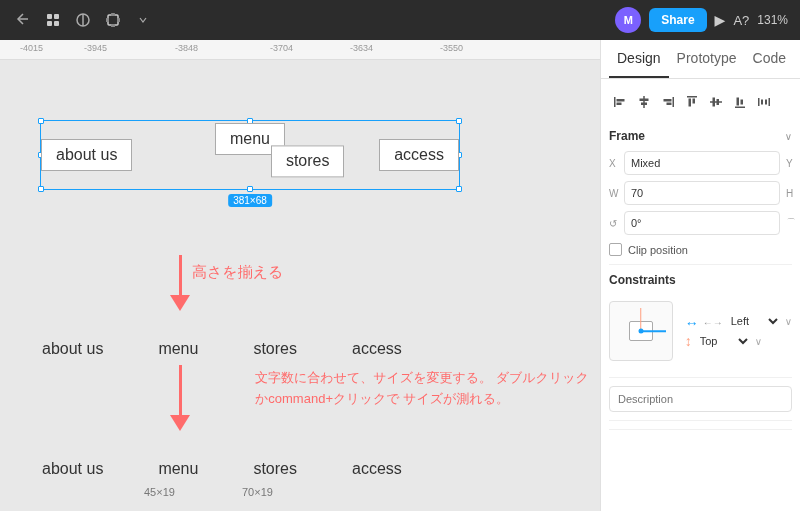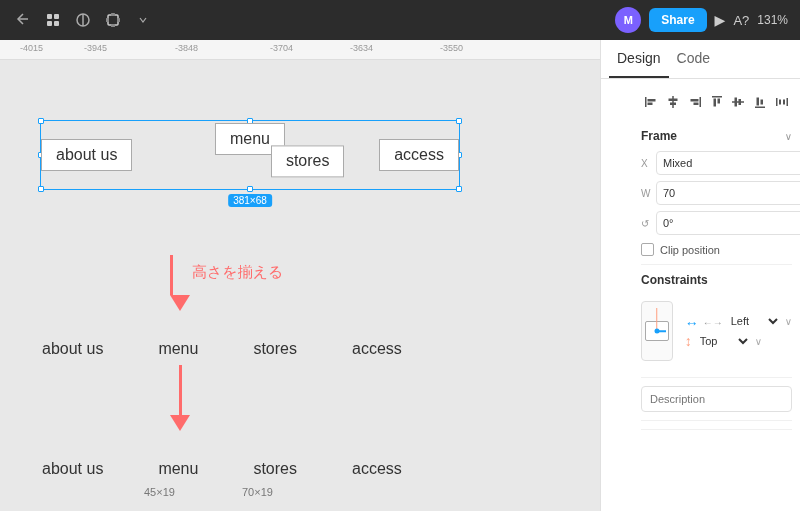--- a/index.html
+++ b/index.html
@@ -156,21 +156,20 @@
     .panel-tab.active {
       color: #333;
       border-bottom: 2px solid #333;
       font-weight: 500;
     }
 
     .panel-body {
       padding: 8px;
       overflow-y: auto;
       flex: 1;
-      margin-left: 32px;
     }
 
     
     .align-row {
       display: flex;
       align-items: center;
       gap: 2px;
       margin-bottom: 12px;
       padding: 4px 0;
     }
@@ -437,33 +436,38 @@
           </div>
 
           <div style="position:absolute; right:0; top:50%; transform:translateY(-50%);">
             <div class="nav-item">access</div>
           </div>
 
           <div class="size-label">381×68</div>
         </div>
       </div>
 
-      <div style="position:absolute; top:195px; left:170px; display:flex; flex-direction:column; align-items:flex-start;">
+      <div style="position:absolute; top:195px; left:170px; display:flex; flex-direction:column; align-items:center;">
         <div class="arrow-line"></div>
         <div class="arrow-head"></div>
         <div style="position:absolute; left:22px; top:8px; font-size:15px; color:#ff6b6b; font-weight:500; white-space:nowrap;">高さを揃える</div>
       </div>
 
       <div style="position:absolute; top:280px; left:42px; display:flex; gap:55px; align-items:center;">
         <span style="font-size:16px; color:#333;">about us</span>
         <span style="font-size:16px; color:#333;">menu</span>
         <span style="font-size:16px; color:#333;">stores</span>
         <span style="font-size:16px; color:#333;">access</span>
       </div>
 
+      <div style="position:absolute; top:308px; left:255px; font-size:13px; color:#ff6b6b; line-height:1.6;">
+        <span>文字数に合わせて、サイズを変更する。
+ダブルクリックかcommand+クリックで
+サイズが測れる。</span>
+      </div>
 
       <div style="position:absolute; top:305px; left:170px; display:flex; flex-direction:column; align-items:center;">
         <div class="arrow-line" style="height:50px;"></div>
         <div class="arrow-head"></div>
       </div>
 
       <div style="position:absolute; top:400px; left:42px; display:flex; gap:55px; align-items:center;">
         <span style="font-size:16px; color:#333;">about us</span>
         <span style="font-size:16px; color:#333;">menu</span>
         <span style="font-size:16px; color:#333;">stores</span>
@@ -473,20 +477,21 @@
       <div style="position:absolute; top:426px; left:144px; font-size:11px; color:#777;">45×19</div>
       <div style="position:absolute; top:426px; left:242px; font-size:11px; color:#777;">70×19</div>
 
     </div>
   </div>
 
   <div class="right-panel">
 
     <div class="panel-tabs">
       <div class="panel-tab active">Design</div>
+      <div class="panel-tab">Prototype</div>
       <div class="panel-tab">Code</div>
     </div>
 
     <div class="panel-body">
 
       <div class="align-row">
         <div class="align-btn">
           <svg width="14" height="14" viewBox="0 0 14 14">
               <rect x="1" y="2" width="1.5" height="10" fill="#555"></rect>
               <rect x="3.5" y="4" width="8" height="2.5" fill="#555"></rect>

